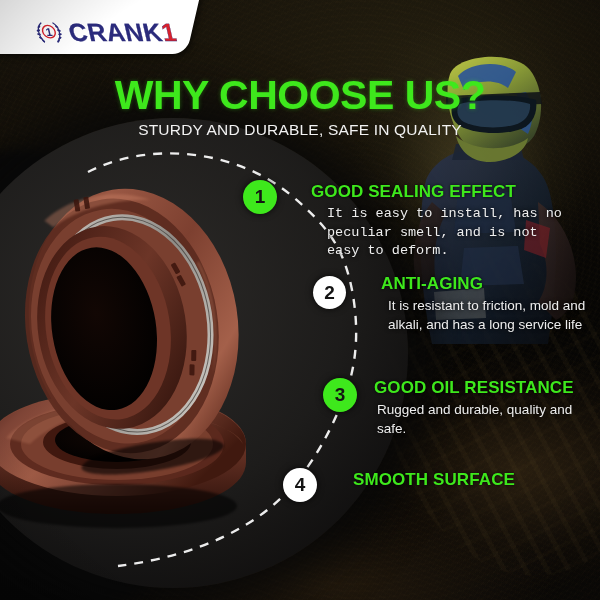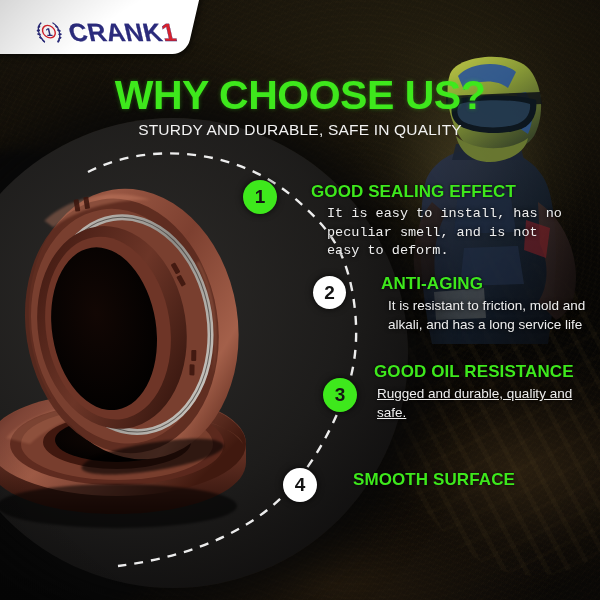--- a/index.html
+++ b/index.html
@@ -155,22 +155,22 @@
     margin-top:3px;
     font-size:13.5px;
     line-height:1.38;
     color:#eeeeee;
     text-shadow:0 0 4px rgba(0,0,0,.95);
   }
   #feature-1 { left:311px; top:182px; width:265px; }
   #feature-1 .f-body { padding-left:16px;font-family:Liberation Mono, monospace; }
   #feature-2 { left:366px; top:274px; width:230px;margin-left:15px; }
   #feature-2 .f-body { padding-left:7px; }
-  #feature-3 { left:374px; top:362px; width:222px; }
-  #feature-3 .f-body { padding-left:3px;text-decoration:underline; }
+  #feature-3 { left:374px; top:378px; width:222px; }
+  #feature-3 .f-body { padding-left:3px; }
   #feature-4 { left:353px; top:470px; width:252px; }
   #feature-4 .f-body { padding-left:3px; }
 
   
   .vignette {
     position:absolute; inset:0; pointer-events:none;
     background:radial-gradient(ellipse 105% 105% at 50% 48%, rgba(0,0,0,0) 52%, rgba(0,0,0,.55) 100%);
   }
 </style>
 </head>

